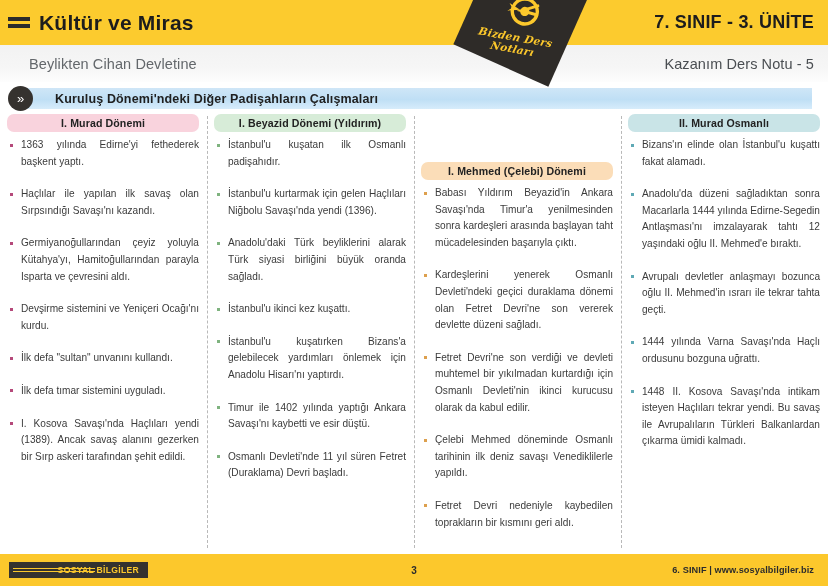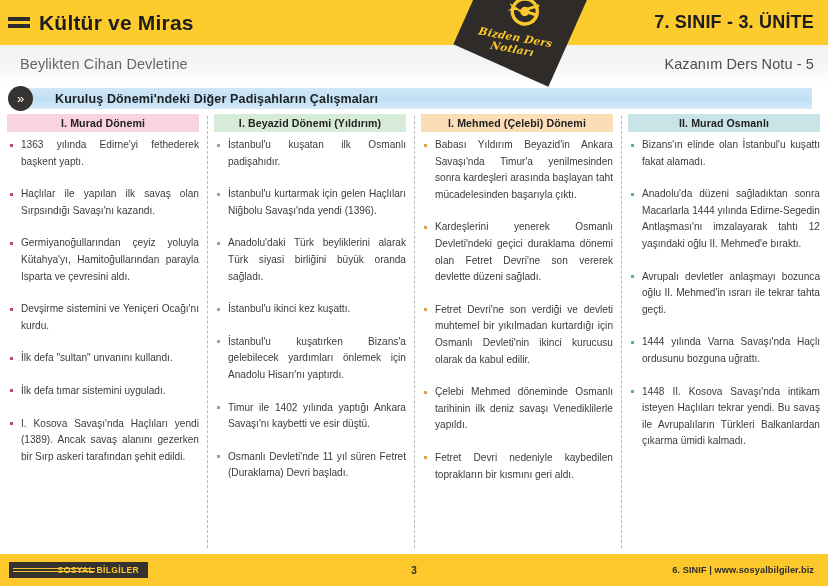--- a/index.html
+++ b/index.html
@@ -46,21 +46,21 @@
     line-height: 12px; letter-spacing: 0.3px;
     transform: rotate(-6deg) skewX(-6deg);
   }
 
   
   .sub-bar {
     position: absolute; top: 45px; left: 0; width: 828px; height: 37px;
     background: linear-gradient(to bottom, #f2f2f2 0%, #f6f6f6 60%, #fdfdfd 100%);
     display:flex; align-items:center; justify-content: space-between;
   }
-  .sub-left { font-size: 14.5px; color: #63676b; padding-left: 20px; letter-spacing:0.1px; }
+  .sub-left { font-size: 14.5px; color: #63676b; padding-left: 29px; letter-spacing:0.1px; }
   .sub-right { font-size: 14.5px; color: #4a4e52; padding-right: 14px; letter-spacing:0.1px; }
 
   
   .section-bar {
     position: absolute; top: 88px; left: 21px; width: 791px; height: 21px;
     background: linear-gradient(to bottom, #cfe6f7 0%, #bfdff5 55%, #d7ecfb 100%);
     display: flex; align-items: center;
   }
   .section-chevron {
     position: absolute; left: 8px; top: 86px;
@@ -81,25 +81,25 @@
   }
   .col {
     width: 207px; padding: 0 8px 0 7px; position: relative;
   }
   .col + .col::before {
     content:""; position:absolute; left: 0px; top: 2px; bottom: 6px;
     border-left: 1px dashed #b9b9b9;
   }
   .col-head {
     text-align: center; font-size: 10.6px; font-weight: bold; color: #222;
-    padding: 3px 2px 3px; margin-bottom: 5px; letter-spacing: 0.1px;
+    padding: 3px 2px 3px; margin-bottom: 5px; letter-spacing: 0.1px; border-radius: 7px;
   }
   .c1 .col-head { background: #f9d3dd; }
   .c2 .col-head { background: #d7ecd8; }
-  .c3 .col-head { background: #fbddb8; }
+  .c3 .col-head { background: #fbddb8; margin-top: 48px; }
   .c4 .col-head { background: #c9e4e7; }
 
   ul.items { list-style: none; }
   ul.items li {
     position: relative;
     font-size: 10.1px;
     line-height: 16.6px;
     color: #3b3b3b;
     text-align: justify;
     padding-left: 14px;

